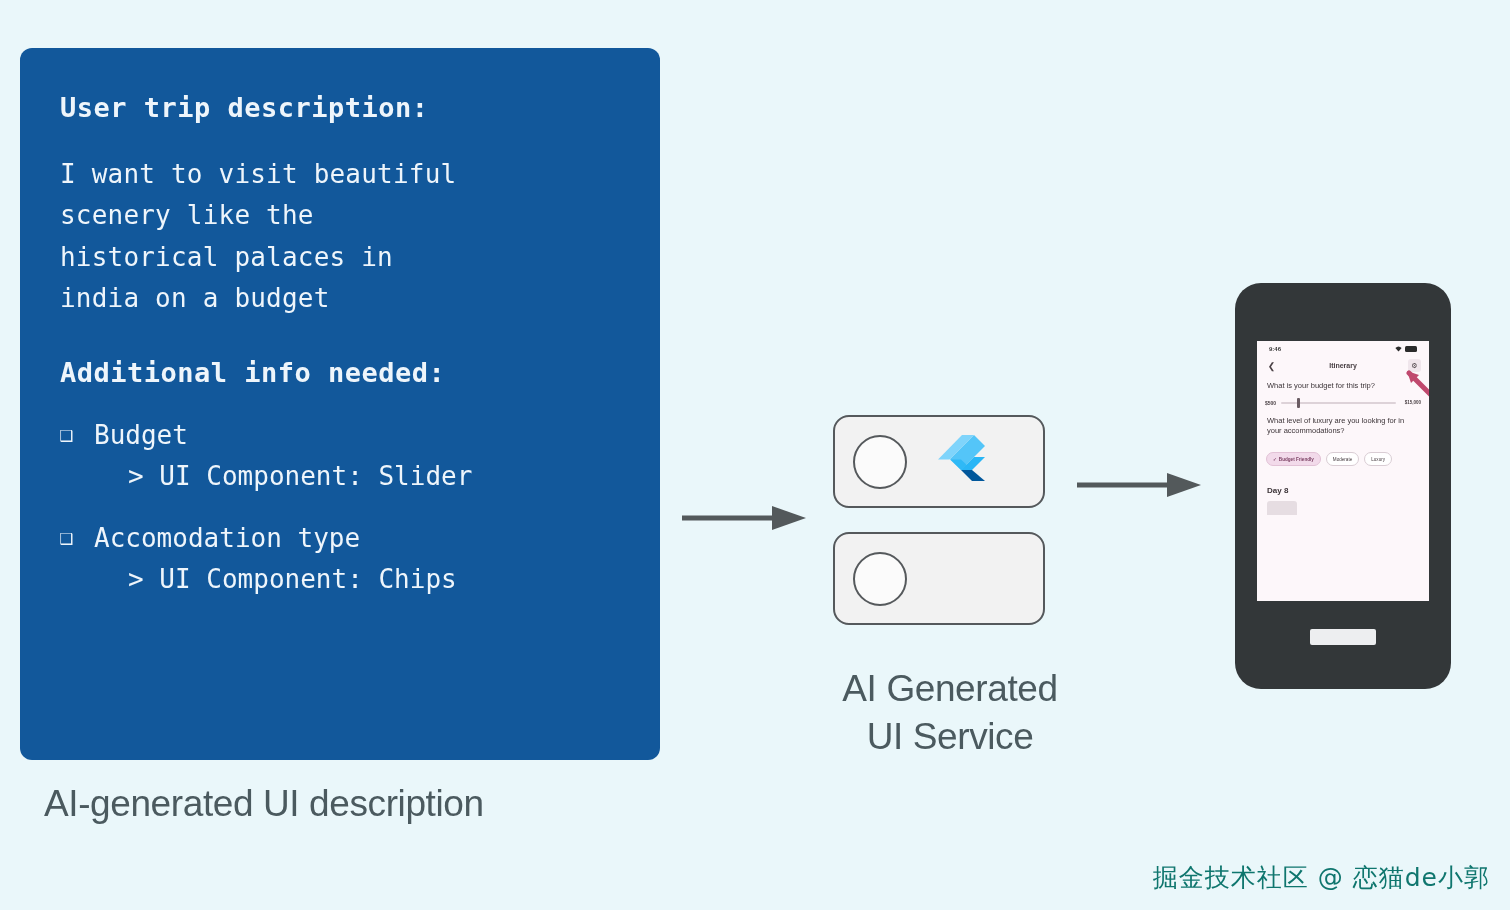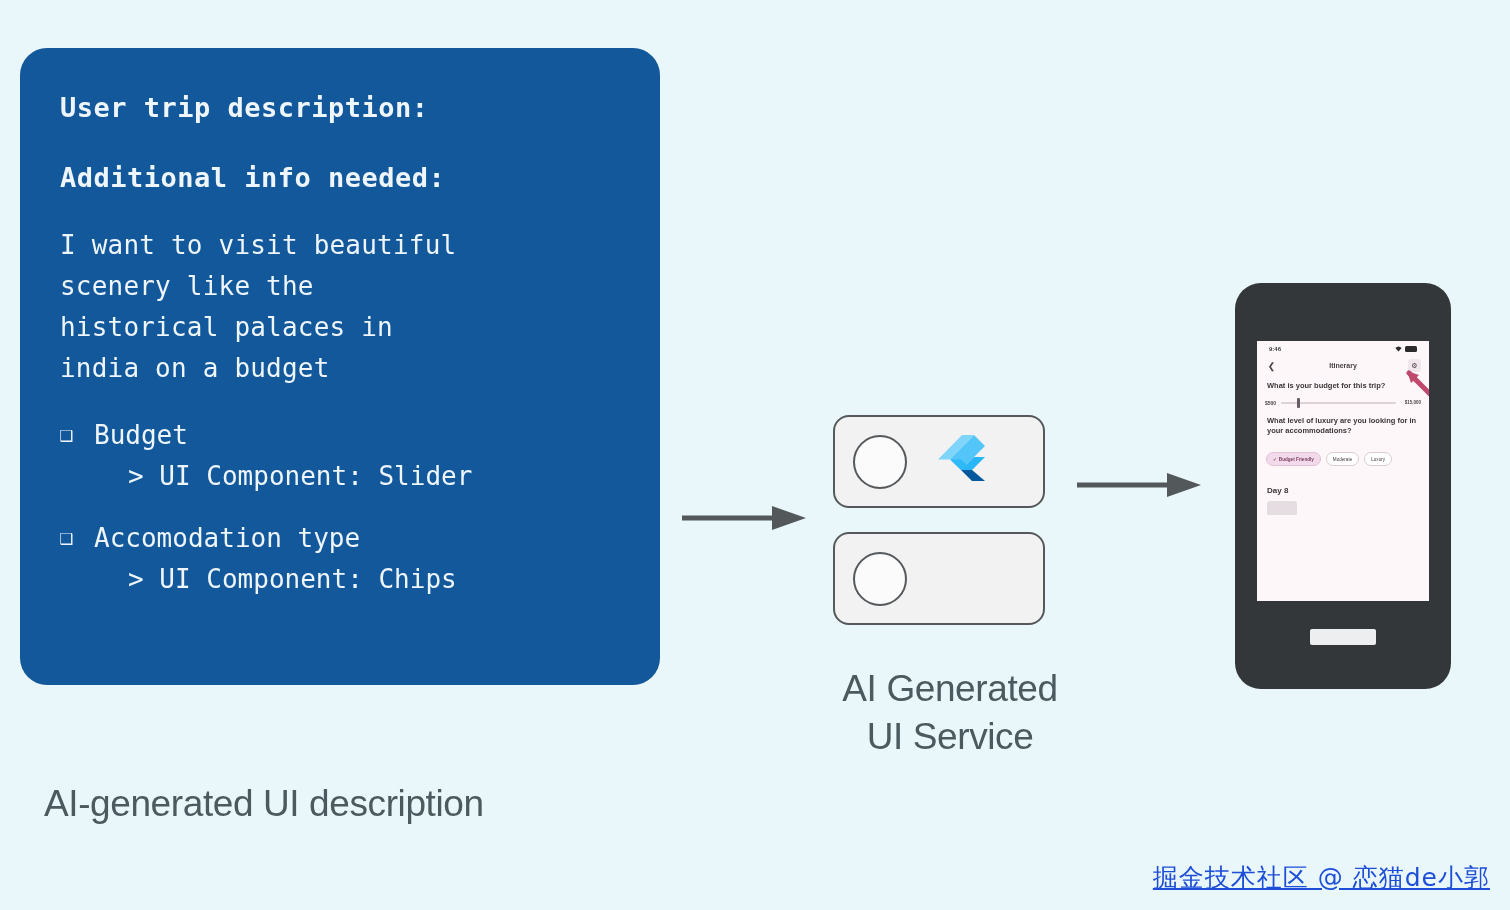--- a/index.html
+++ b/index.html
@@ -14,23 +14,23 @@
     overflow: hidden;
     position: relative;
   }
 
   
   #desc-card {
     position: absolute;
     left: 20px;
     top: 48px;
     width: 640px;
-    height: 637px;
+    height: 712px;
     background: #12589b;
-    border-radius: 27px;
+    border-radius: 12px;
     box-sizing: border-box;
     padding: 44px 40px 0 40px;
   }
   .mono {
     font-family: "DejaVu Sans Mono", "Liberation Mono", monospace;
     color: #eef5fb;
   }
   .heading {
     font-size: 27px;
     font-weight: bold;
@@ -191,21 +191,21 @@
     font-size: 9px;
     color: #4a4145;
   }
   #appbar-action {
     background: #f0e6ec;
     border-radius: 3px;
     font-size: 7px;
   }
   .q-text {
     font-size: 7.5px;
-    font-weight: bold;
+    font-weight: normal;
     color: #3c3438;
     line-height: 1.35;
     padding: 4px 10px 0 10px;
   }
   #slider-row {
     display: flex;
     align-items: center;
     gap: 5px;
     padding: 9px 8px 6px 8px;
   }
@@ -292,39 +292,38 @@
     top: 28px;
     pointer-events: none;
   }
 
   
   #watermark {
     position: absolute;
     right: 20px;
     bottom: 16px;
     font-size: 25px;
-    color: #1d4ed8;
+    color: #0f766e;
     letter-spacing: 1px;
     font-family: "DejaVu Sans", sans-serif;
-    text-decoration: underline;
   }
 </style>
 </head>
 <body>
 
 <div id="desc-card">
 
   <div class="mono heading">User trip description:</div>
-
-  <div class="mono heading" id="addl-heading">Additional info needed:</div>
 
   <div class="mono" id="desc-body">I want to visit beautiful
 scenery like the
 historical palaces in
 india on a budget</div>
+
+  <div class="mono heading" id="addl-heading">Additional info needed:</div>
 
   <div class="req-item">
     <div class="req-row">
       <span class="mono req-check">❑</span>
       <span class="mono">Budget</span>
     </div>
     <div class="mono req-sub">&gt; UI Component: Slider</div>
   </div>
 
   <div class="req-item">

